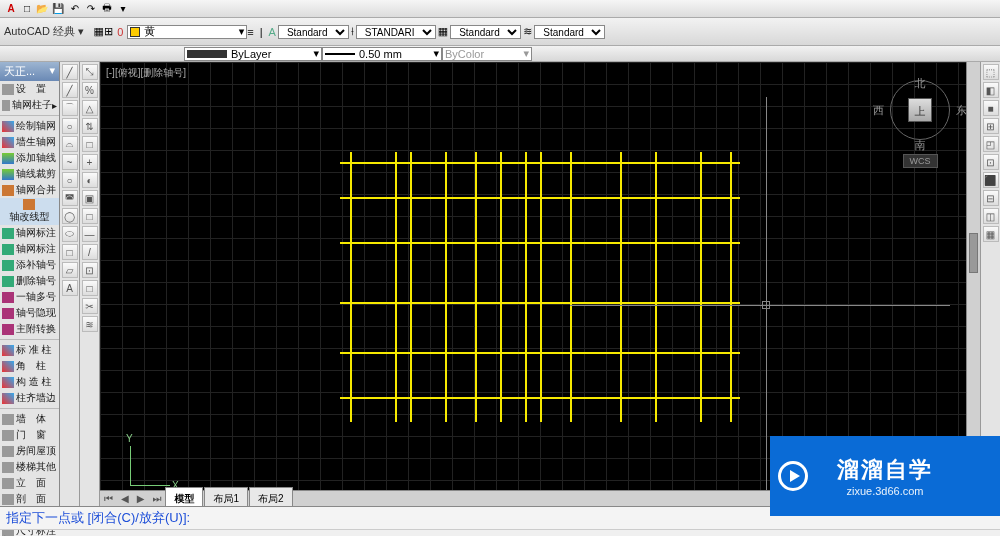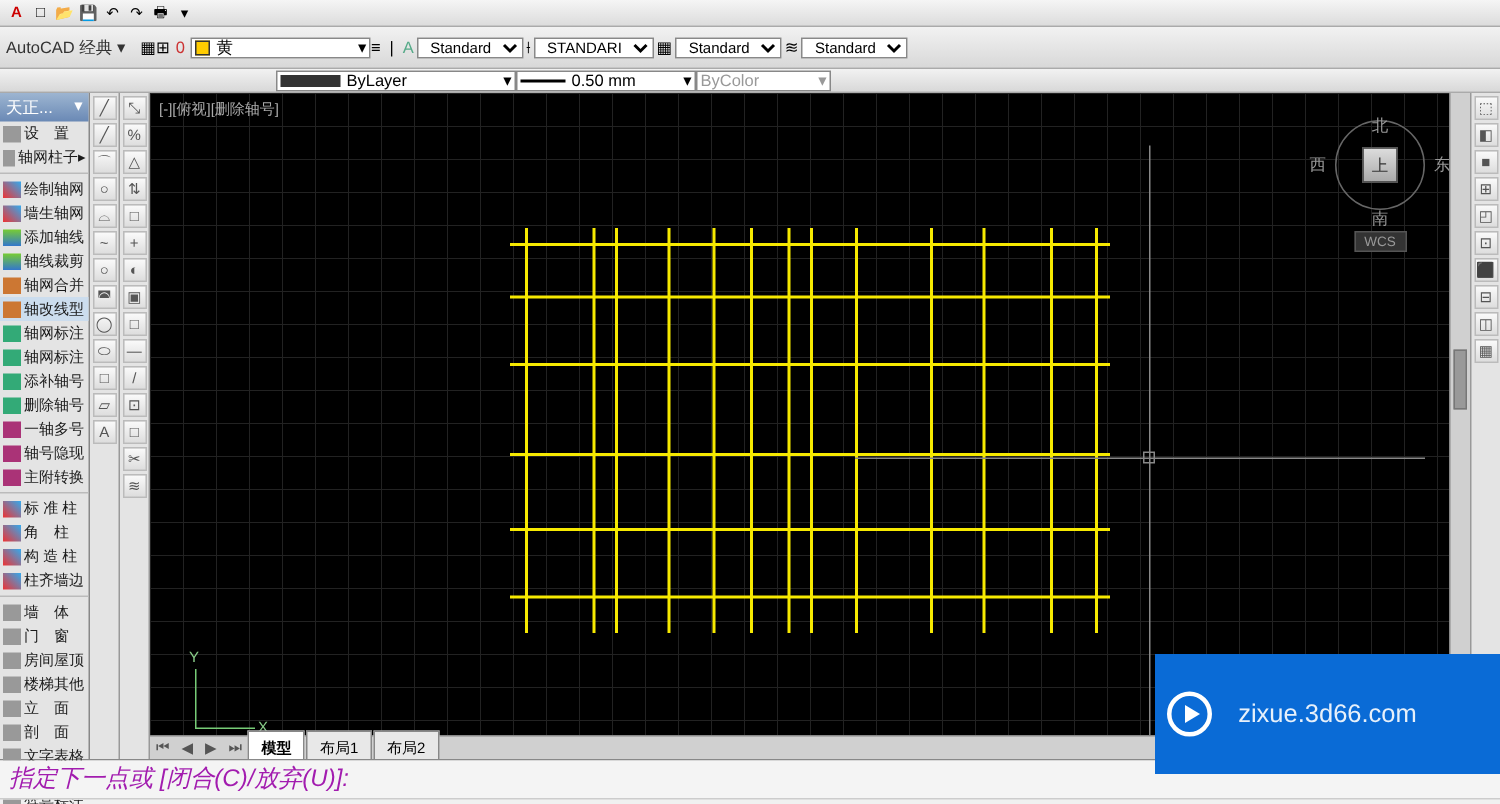--- a/index.html
+++ b/index.html
@@ -62,28 +62,28 @@
 .viewcube .wcs{margin-top:14px;border:1px solid #555;display:inline-block;padding:1px 6px;background:#333;font-size:9px;}
 .navicons{position:absolute;right:28px;bottom:30px;display:flex;gap:4px;}
 .navicons div{width:18px;height:18px;background:radial-gradient(#777,#333);border-radius:50%;}
 
 .tabs { position:absolute; bottom:0; left:0; right:0; height:16px; background:#d0d0d0; display:flex; align-items:center; font-size:10px; border-top:1px solid #888;}
 .tabs .arrow{padding:0 4px;color:#555;}
 .tabs .tab{padding:4px 8px;border:1px solid #888;border-bottom:none;background:#e8e8e8;margin-right:1px;}
 .tabs .tab.active{background:#fff;font-weight:bold;}
 
 .cmdarea { height: 40px; background:#f0f0f0; border-top:1px solid #888; display:flex; flex-direction:column;}
-.cmdhist { flex:1; font-size:16px; color:#a21caf; padding:2px 6px; background:#f4f4f4; border-bottom:1px solid #ccc;font-style:italic;}
+.cmdhist { flex:1; font-size:13px; color:#1d4ed8; padding:2px 6px; background:#f4f4f4; border-bottom:1px solid #ccc;}
 .cmdline { display:flex; align-items:center; height:18px; padding:0 4px;}
 .cmdline .prompt{color:#888;font-size:11px;margin-right:4px;}
 .cmdline input{flex:1;border:none;background:transparent;font-style:italic;color:#888;font-size:11px;outline:none;}
 
 .watermark { position:absolute; right:0; bottom:20px; width:230px; height:80px; background:#0a6bd6; color:#fff; display:flex; align-items:center; justify-content:center; flex-direction:column;}
 .watermark .big{font-size:22px;font-weight:bold;letter-spacing:2px;}
-.watermark .url{font-size:17px;opacity:.9;}
+.watermark .url{font-size:11px;opacity:.9;}
 .watermark .play{position:absolute;left:8px;top:50%;transform:translateY(-50%);width:30px;height:30px;border:3px solid #fff;border-radius:50%;display:flex;align-items:center;justify-content:center;}
 .watermark .play::after{content:"";border-left:10px solid #fff;border-top:6px solid transparent;border-bottom:6px solid transparent;margin-left:3px;}
 
 .scrollbar-v{position:absolute;right:0;top:0;bottom:16px;width:14px;background:#d0d0d0;border-left:1px solid #888;}
 .scrollbar-v .thumb{position:absolute;left:2px;right:2px;top:40%;height:40px;background:#999;border:1px solid #777;}
 </style>
 </head>
 <body>
 
 <div class="qat">
@@ -115,21 +115,21 @@
   <span>⟊</span>
   <select class="combo"><option>STANDARI</option></select>
   <span>▦</span>
   <select class="combo"><option>Standard</option></select>
   <span>≋</span>
   <select class="combo"><option>Standard</option></select>
 </div>
 
 <div class="menubar" style="height:16px">
   <span style="width:180px"></span>
-  <div class="layersel prop" style="width:160px">
+  <div class="layersel prop" style="width:138px">
     <span style="width:40px;height:8px;background:#333;margin-right:4px"></span>
     <span>ByLayer</span>
       <span style="margin-left:auto">▾</span>
   </div>
   <div class="layersel prop" style="width:120px">
     <span style="width:30px;height:2px;background:#000;margin-right:4px"></span>
     <span>0.50 mm</span>
       <span style="margin-left:auto">▾</span>
   </div>
   <div class="layersel prop" style="width:90px;color:#999">
@@ -169,21 +169,21 @@
           <span>添加轴线</span>
         </li>
         <li>
           <span class="licon lc2"></span>
           <span>轴线裁剪</span>
         </li>
         <li>
           <span class="licon lc3"></span>
           <span>轴网合并</span>
         </li>
-        <li style="background: rgb(204, 221, 238);">
+        <li style="background: rgb(204, 221, 238); flex-direction: column;">
           <span class="licon lc3"></span>
           <span>轴改线型</span>
         </li>
         <li>
           <span class="licon lc4"></span>
           <span>轴网标注</span>
         </li>
         <li>
           <span class="licon lc4"></span>
           <span>轴网标注</span>
@@ -385,14 +385,15 @@
 
 <div class="cmdarea">
   <div class="cmdhist">指定下一点或 [闭合(C)/放弃(U)]:</div>
   <div class="cmdline">
     <span class="prompt">▷_</span>
   </div>
 </div>
 
 <div class="watermark">
   <div class="play"></div>
+  <div class="big">溜溜自学</div>
   <div class="url">zixue.3d66.com</div>
 </div>
 
 </body></html>

